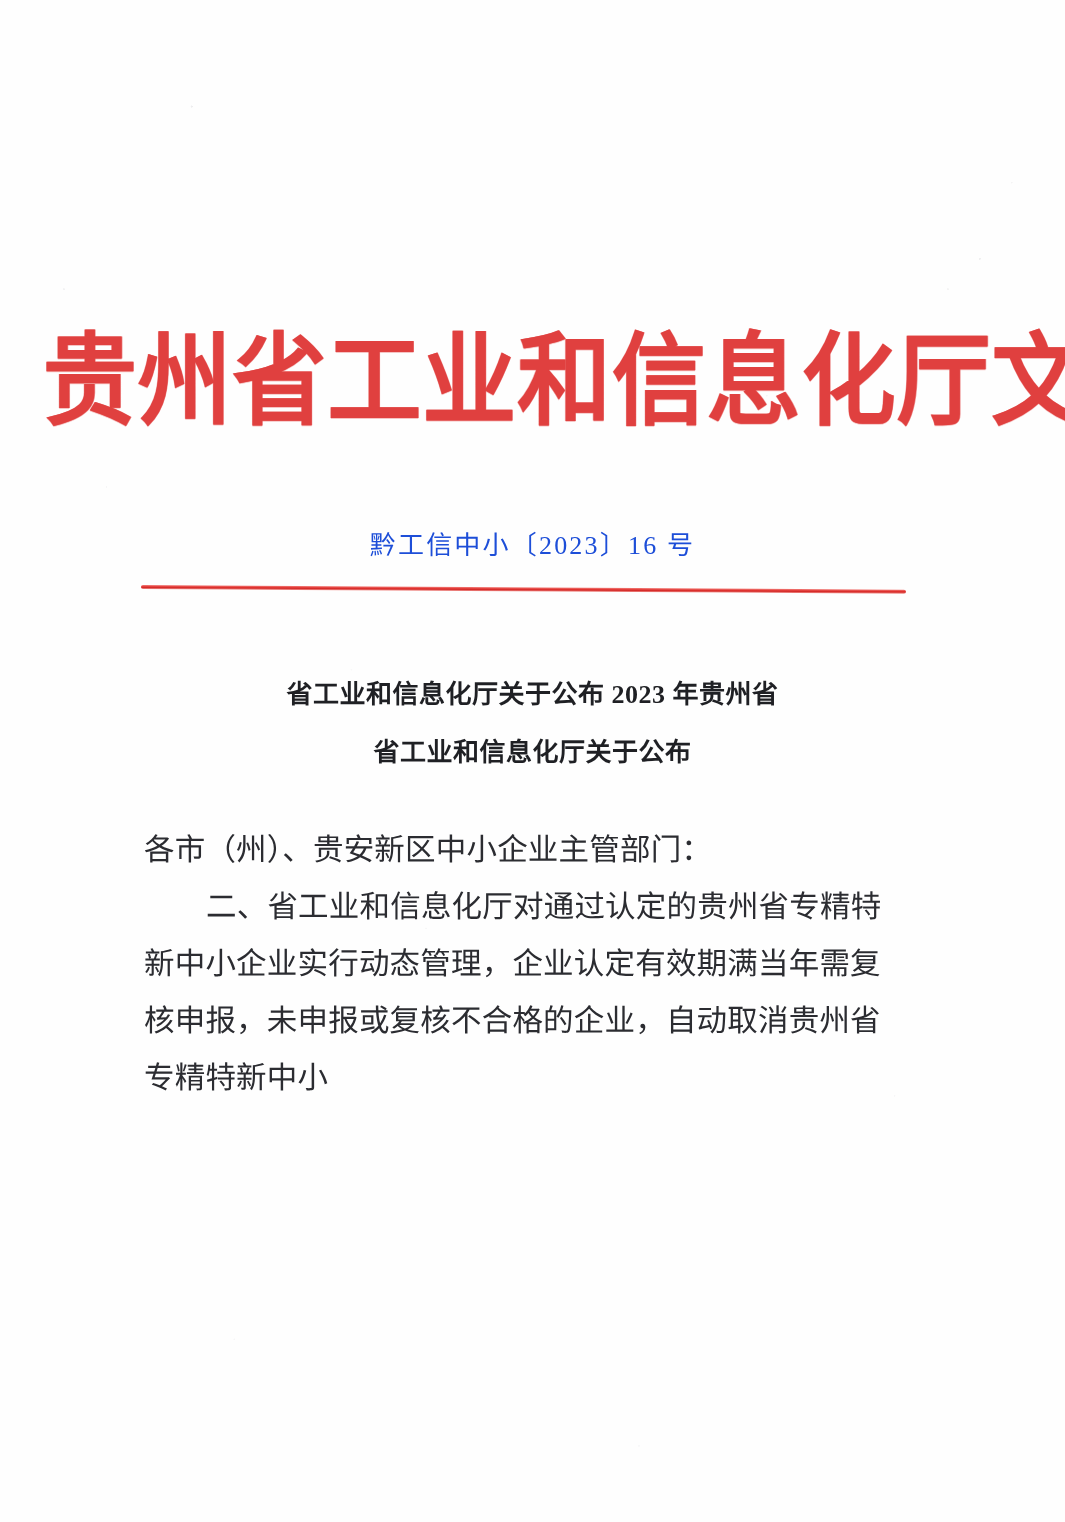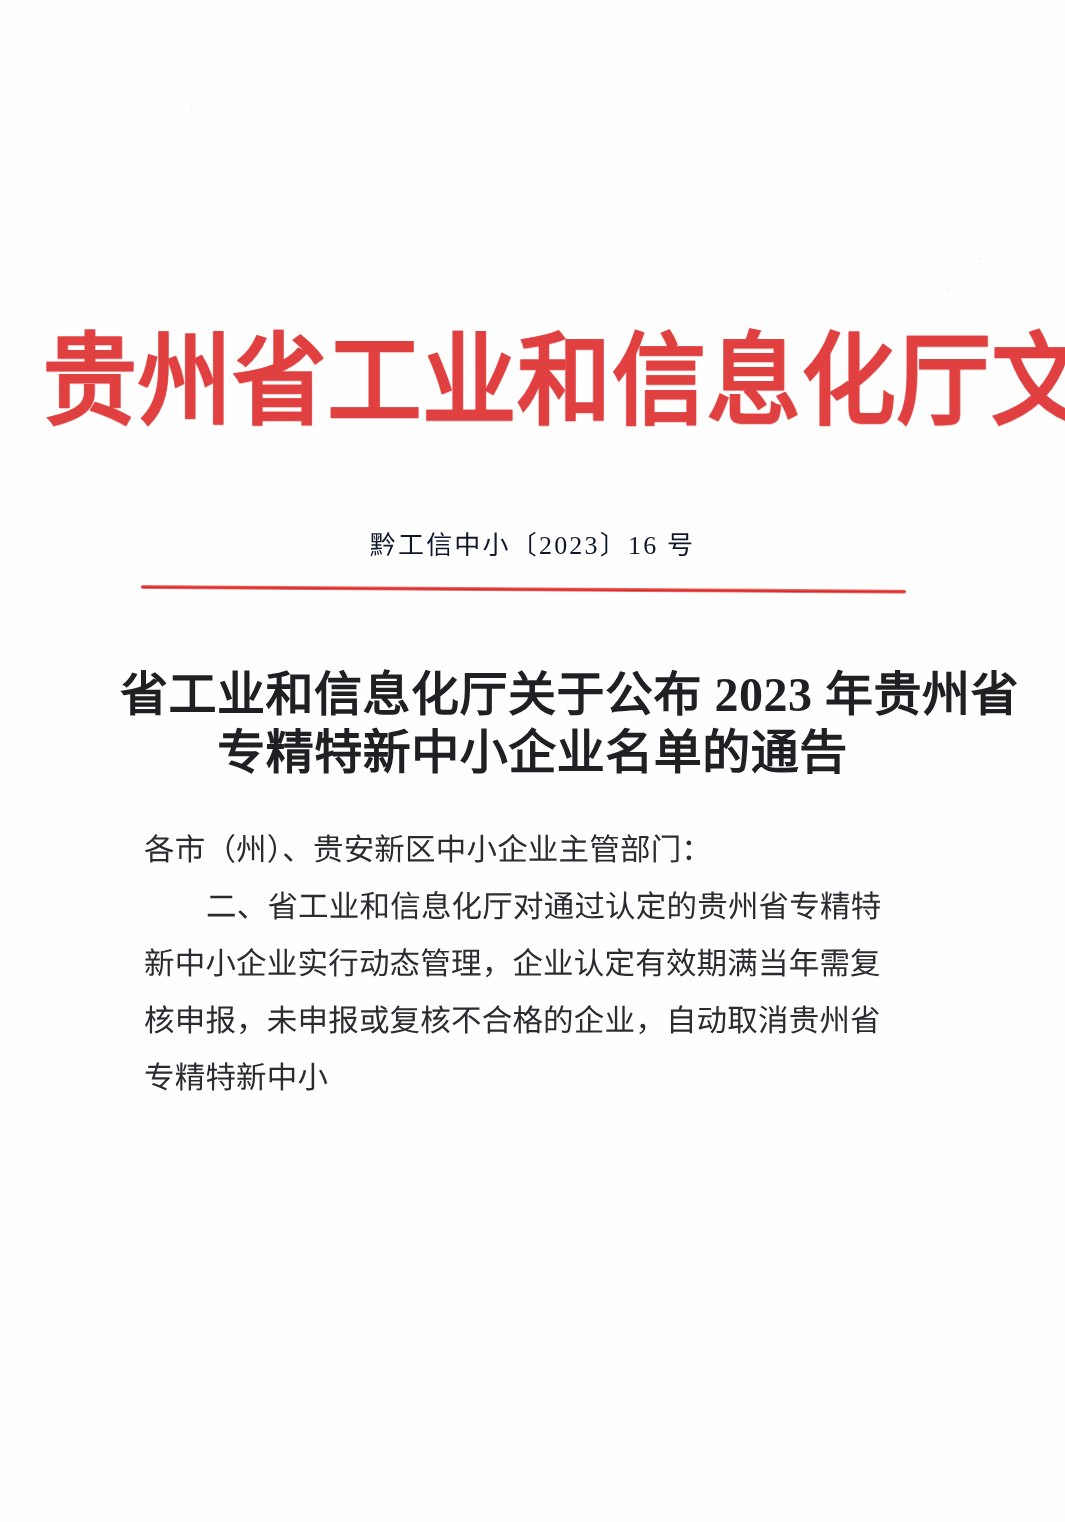--- a/index.html
+++ b/index.html
@@ -71,21 +71,21 @@
 
   
   #doc-number {
     position: absolute;
     left: 0;
     right: 0;
     top: 528px;
     text-align: center;
     font-size: 26px;
     line-height: 36px;
-    color: #0f172a;
+    color: #1d4ed8;
     letter-spacing: 2.2px;
     white-space: nowrap;
   }
 
   
   #red-rule {
     position: absolute;
     left: 141px;
     top: 585px;
     width: 765px;
@@ -97,21 +97,21 @@
     border-radius: 2px;
   }
 
   
   #doc-title {
     position: absolute;
     left: 120px;
     width: 825px;
     top: 666px;
     text-align: center;
-    font-size: 48px;
+    font-size: 26px;
     font-weight: bold;
     line-height: 58px;
     color: #1f2024;
     letter-spacing: 0.5px;
   }
 
   #doc-title .title-line {
     display: block;
     white-space: nowrap;
   }
@@ -153,21 +153,21 @@
   <div id="masthead">
     <span id="masthead-text">贵州省工业和信息化厅文件</span>
   </div>
 
   <div id="doc-number">黔工信中小〔2023〕16 号</div>
 
   <div id="red-rule"></div>
 
   <div id="doc-title">
     <span class="title-line">省工业和信息化厅关于公布 2023 年贵州省</span>
-    <span class="title-line">专精特新中小企业名单的通告</span>
+    <span class="title-line">省工业和信息化厅关于公布</span>
   </div>
 
   <div id="body-text">
     <p class="para">各市（州）、贵安新区中小企业主管部门：</p>
     <p class="para indent">二、省工业和信息化厅对通过认定的贵州省专精特新中小企业实行动态管理，企业认定有效期满当年需复核申报，未申报或复核不合格的企业，自动取消贵州省专精特新中小</p>
   </div>
 
 </div>
 
 </body></html>

